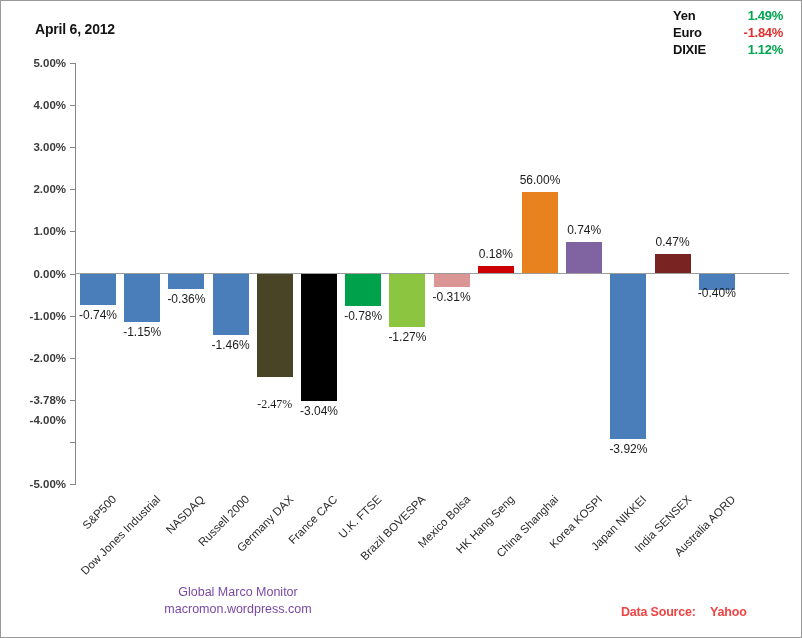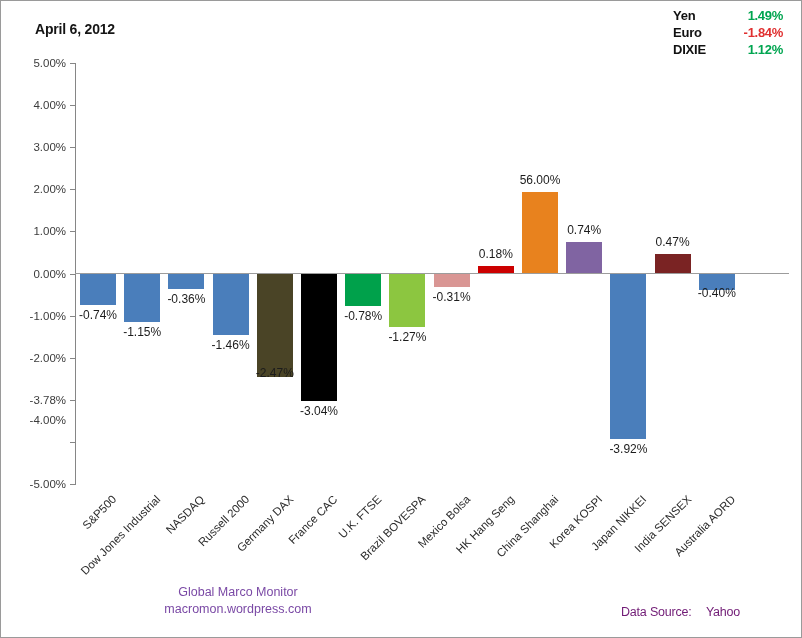--- a/index.html
+++ b/index.html
@@ -105,20 +105,21 @@
     font-size: 11.5px;
     color: #3b3b3b;
     transform: translateY(-50%);
   }
   #y-axis-labels {
     position: absolute;
     left: 3px;
     top: 0;
     width: 62px;
     height: 600px;
+    font-weight: bold;
   }
 
   
   .bar {
     position: absolute;
     box-sizing: border-box;
   }
   .bar-value {
     position: absolute;
     font-size: 12px;
@@ -149,22 +150,22 @@
     font-size: 12.5px;
     font-weight: normal;
     line-height: 17px;
     color: #7a49a5;
   }
   #data-source {
     position: absolute;
     left: 620px;
     top: 604px;
     font-size: 12.5px;
-    font-weight: normal;
-    color: #701a75;
+    font-weight: bold;
+    color: #ef4444;
     letter-spacing: -0.2px;
   }
 </style>
 </head>
 <body>
 
 <div id="app">
 
   <div id="chart-date">April 6, 2012</div>
 
@@ -240,21 +241,21 @@
     <div class="y-tick-mark" style="top: 440.9px;"></div>
     <div class="y-tick-mark" style="top: 483px;"></div>
     <div class="bar-value" style="left: 97px; top: 306.654px;">-0.74%</div>
     <div class="cat-label" style="left: 109px; top: 492px; transform: translateX(-100%) rotate(-45deg); transform-origin: right top;">S&amp;P500</div>
     <div class="bar-value" style="left: 141.2px; top: 323.915px;">-1.15%</div>
     <div class="cat-label" style="left: 153.2px; top: 492px; transform: translateX(-100%) rotate(-45deg); transform-origin: right top;">Dow Jones Industrial</div>
     <div class="bar-value" style="left: 185.4px; top: 290.656px;">-0.36%</div>
     <div class="cat-label" style="left: 197.4px; top: 492px; transform: translateX(-100%) rotate(-45deg); transform-origin: right top;">NASDAQ</div>
     <div class="bar-value" style="left: 229.6px; top: 336.966px;">-1.46%</div>
     <div class="cat-label" style="left: 241.6px; top: 492px; transform: translateX(-100%) rotate(-45deg); transform-origin: right top;">Russell 2000</div>
-    <div class="bar-value" style="left: 273.8px; top: 365px;">-2.47%</div>
+    <div class="bar-value" style="left: 273.8px; top: 396px; font-family: Liberation Serif, serif;">-2.47%</div>
     <div class="cat-label" style="left: 285.8px; top: 492px; transform: translateX(-100%) rotate(-45deg); transform-origin: right top;">Germany DAX</div>
     <div class="bar-value" style="left: 318px; top: 403.484px;">-3.04%</div>
     <div class="cat-label" style="left: 330px; top: 492px; transform: translateX(-100%) rotate(-45deg); transform-origin: right top;">France CAC</div>
     <div class="bar-value" style="left: 362.2px; top: 308.338px;">-0.78%</div>
     <div class="cat-label" style="left: 374.2px; top: 492px; transform: translateX(-100%) rotate(-45deg); transform-origin: right top;">U.K. FTSE</div>
     <div class="bar-value" style="left: 406.4px; top: 328.967px;">-1.27%</div>
     <div class="cat-label" style="left: 418.4px; top: 492px; transform: translateX(-100%) rotate(-45deg); transform-origin: right top;">Brazil BOVESPA</div>
     <div class="bar-value" style="left: 450.6px; top: 288.551px;">-0.31%</div>
     <div class="cat-label" style="left: 462.6px; top: 492px; transform: translateX(-100%) rotate(-45deg); transform-origin: right top;">Mexico Bolsa</div>
     <div class="bar-value" style="left: 494.8px; top: 245.922px;">0.18%</div>

